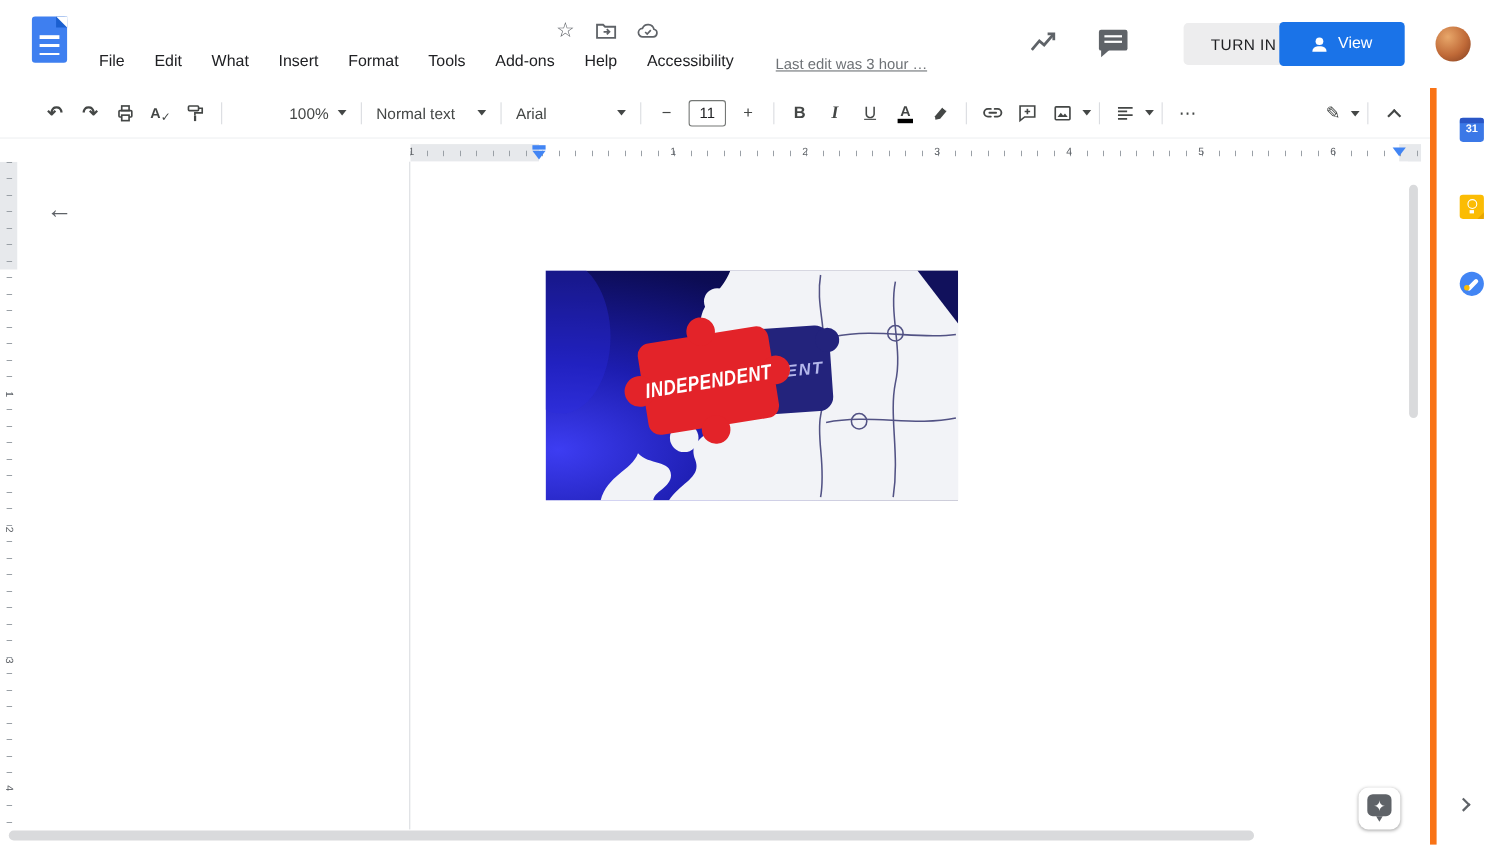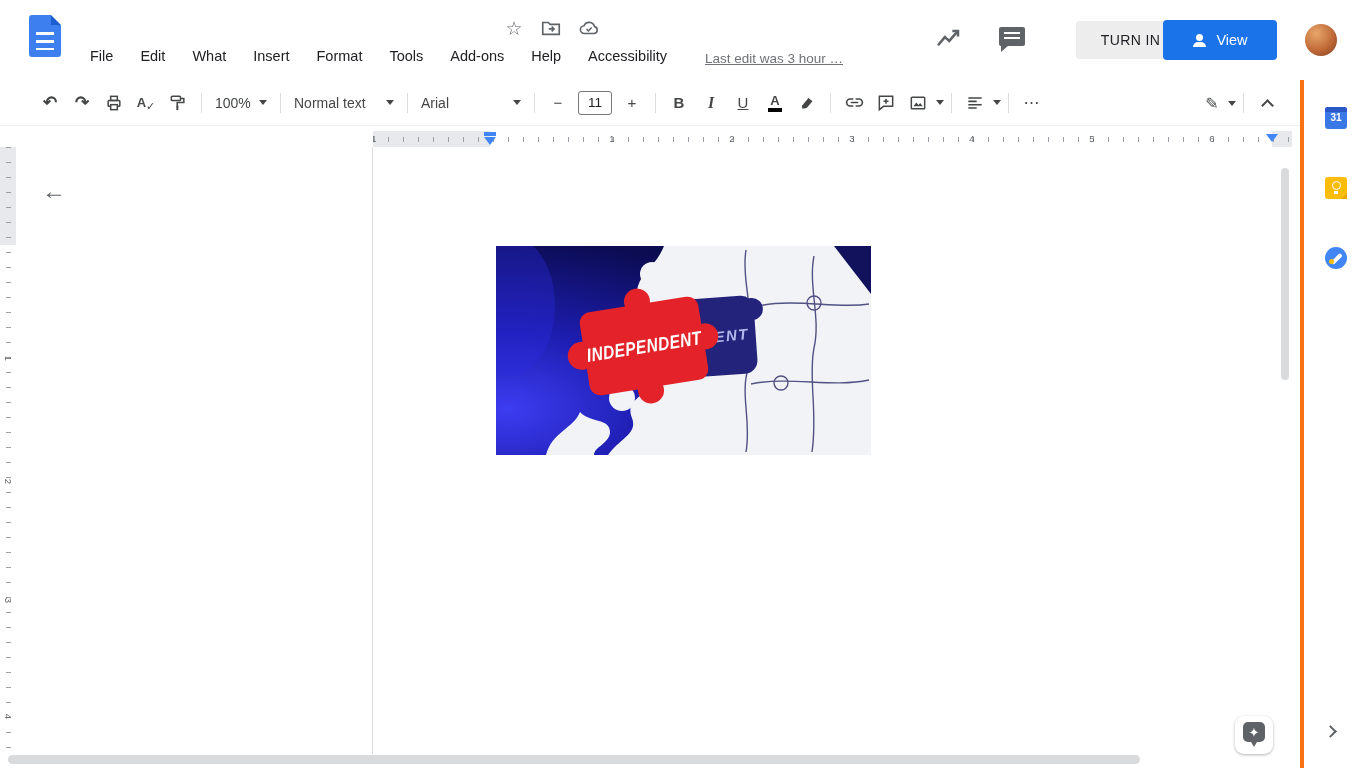--- a/index.html
+++ b/index.html
@@ -51,21 +51,21 @@
   .toolbar { position:absolute; left:0; top:80px; width:1300px; height:46px; background:#fff;
     border-bottom:1px solid #eef0f2; display:flex; align-items:center; padding-left:34px; }
   .tbtn { min-width:26px; height:28px; display:flex; align-items:center; justify-content:center;
     border-radius:4px; color:#444746; cursor:pointer; margin:0 3px; font-size:15px; }
   .tsep { width:1px; height:20px; background:#dadce0; margin:0 7px; }
   .glyph { font-size:17px; font-weight:bold; color:#444746; }
   .dd { display:flex; align-items:center; gap:8px; padding:0 6px; height:28px; border-radius:4px;
     cursor:pointer; color:#444746; font-size:14px; }
   .caret { width:0; height:0; border-left:4px solid transparent; border-right:4px solid transparent;
     border-top:5px solid #444746; }
-  .zoom-dd { width:64px; } .style-dd { width:112px; } .font-dd { width:112px; }
+  .zoom-dd { width:64px;margin-left:48px; } .style-dd { width:112px; } .font-dd { width:112px; }
   .dd .lbl { flex:1; }
   .sizebox { width:34px; height:24px; border:1px solid #747775; border-radius:3px;
     display:flex; align-items:center; justify-content:center; font-size:13.5px; color:#202124;
     margin:0 4px; cursor:text; }
   .bold-b { font-weight:bold; font-size:15px; }
   .ital-i { font-style:italic; font-family:"Liberation Serif", serif; font-size:16px; font-weight:bold; }
   .under-u { text-decoration:underline; font-size:15px; }
   .acolor { display:flex; flex-direction:column; align-items:center; line-height:1; }
   .acolor .a { font-size:13px; font-weight:bold; color:#444746; }
   .acolor .bar { width:14px; height:3.5px; background:#000; margin-top:1.5px; }
@@ -104,21 +104,21 @@
   .doc-area { position:absolute; left:374px; top:147px; width:906px; height:607px; background:#fff; }
   .doc-image { position:absolute; left:122px; top:99px; width:375px; height:209px; cursor:pointer; }
   .doc-heading { position:absolute; left:120px; top:363px; font-size:17.5px; font-weight:bold; color:#000; }
   .vscroll { position:absolute; left:1281px; top:168px; width:8px; height:212px; border-radius:4px;
     background:#d9dadc; cursor:pointer; }
   .hscroll { position:absolute; left:8px; top:755px; width:1132px; height:9px; border-radius:4.5px;
     background:#d9dadc; cursor:pointer; }
 
   
   .side-rail { position:absolute; left:1300px; top:80px; width:66px; height:688px; background:#fff;
-    border-left:4px solid #f97316; }
+    border-left:6px solid #f97316; }
   .rail-ico { position:absolute; left:21px; width:22px; height:22px; cursor:pointer; }
   .cal-ico { top:27px; background:#3b78e7; border-radius:3px; overflow:hidden; }
   .cal-ico .hdr { position:absolute; top:0; left:0; width:22px; height:5px; background:#2a56c6; }
   .cal-ico .num { position:absolute; top:5px; left:0; width:22px; text-align:center; font-size:10px;
     font-weight:bold; color:#fff; }
   .keep-ico { top:97px; background:#fbbc04; border-radius:3px; }
   .keep-ico .bulb { position:absolute; left:6.5px; top:4px; width:9px; height:9px; border:1.8px solid #fff;
     border-radius:50%; }
   .keep-ico .base { position:absolute; left:9px; top:13.5px; width:4px; height:3.5px; background:#fff; }
   .keep-ico .foldk { position:absolute; right:0; bottom:0; width:0; height:0;

